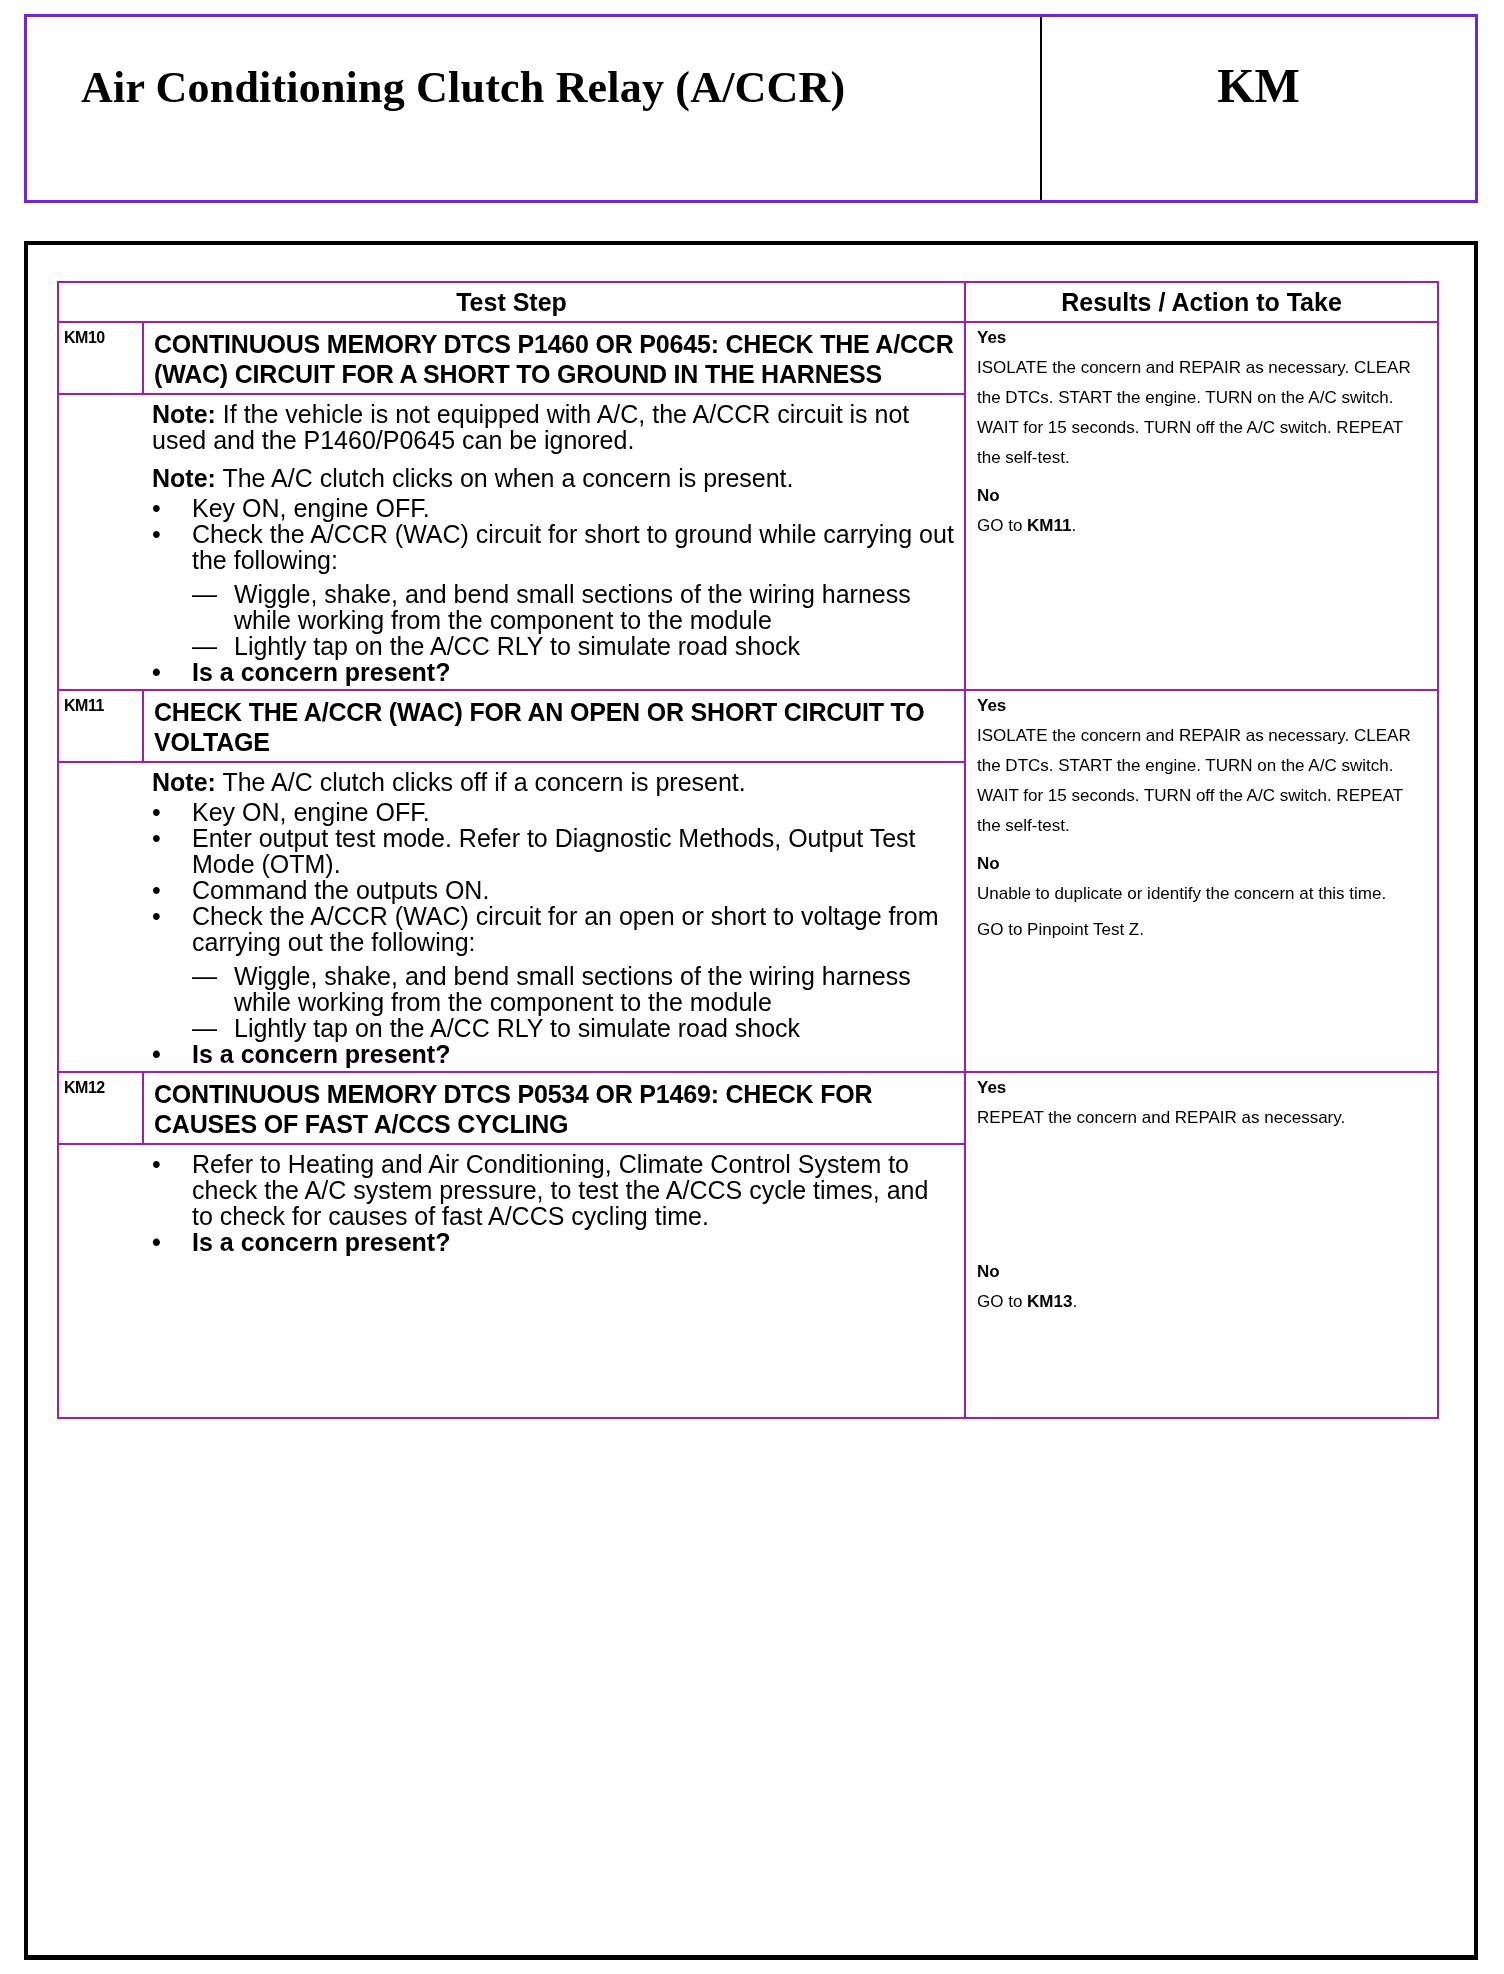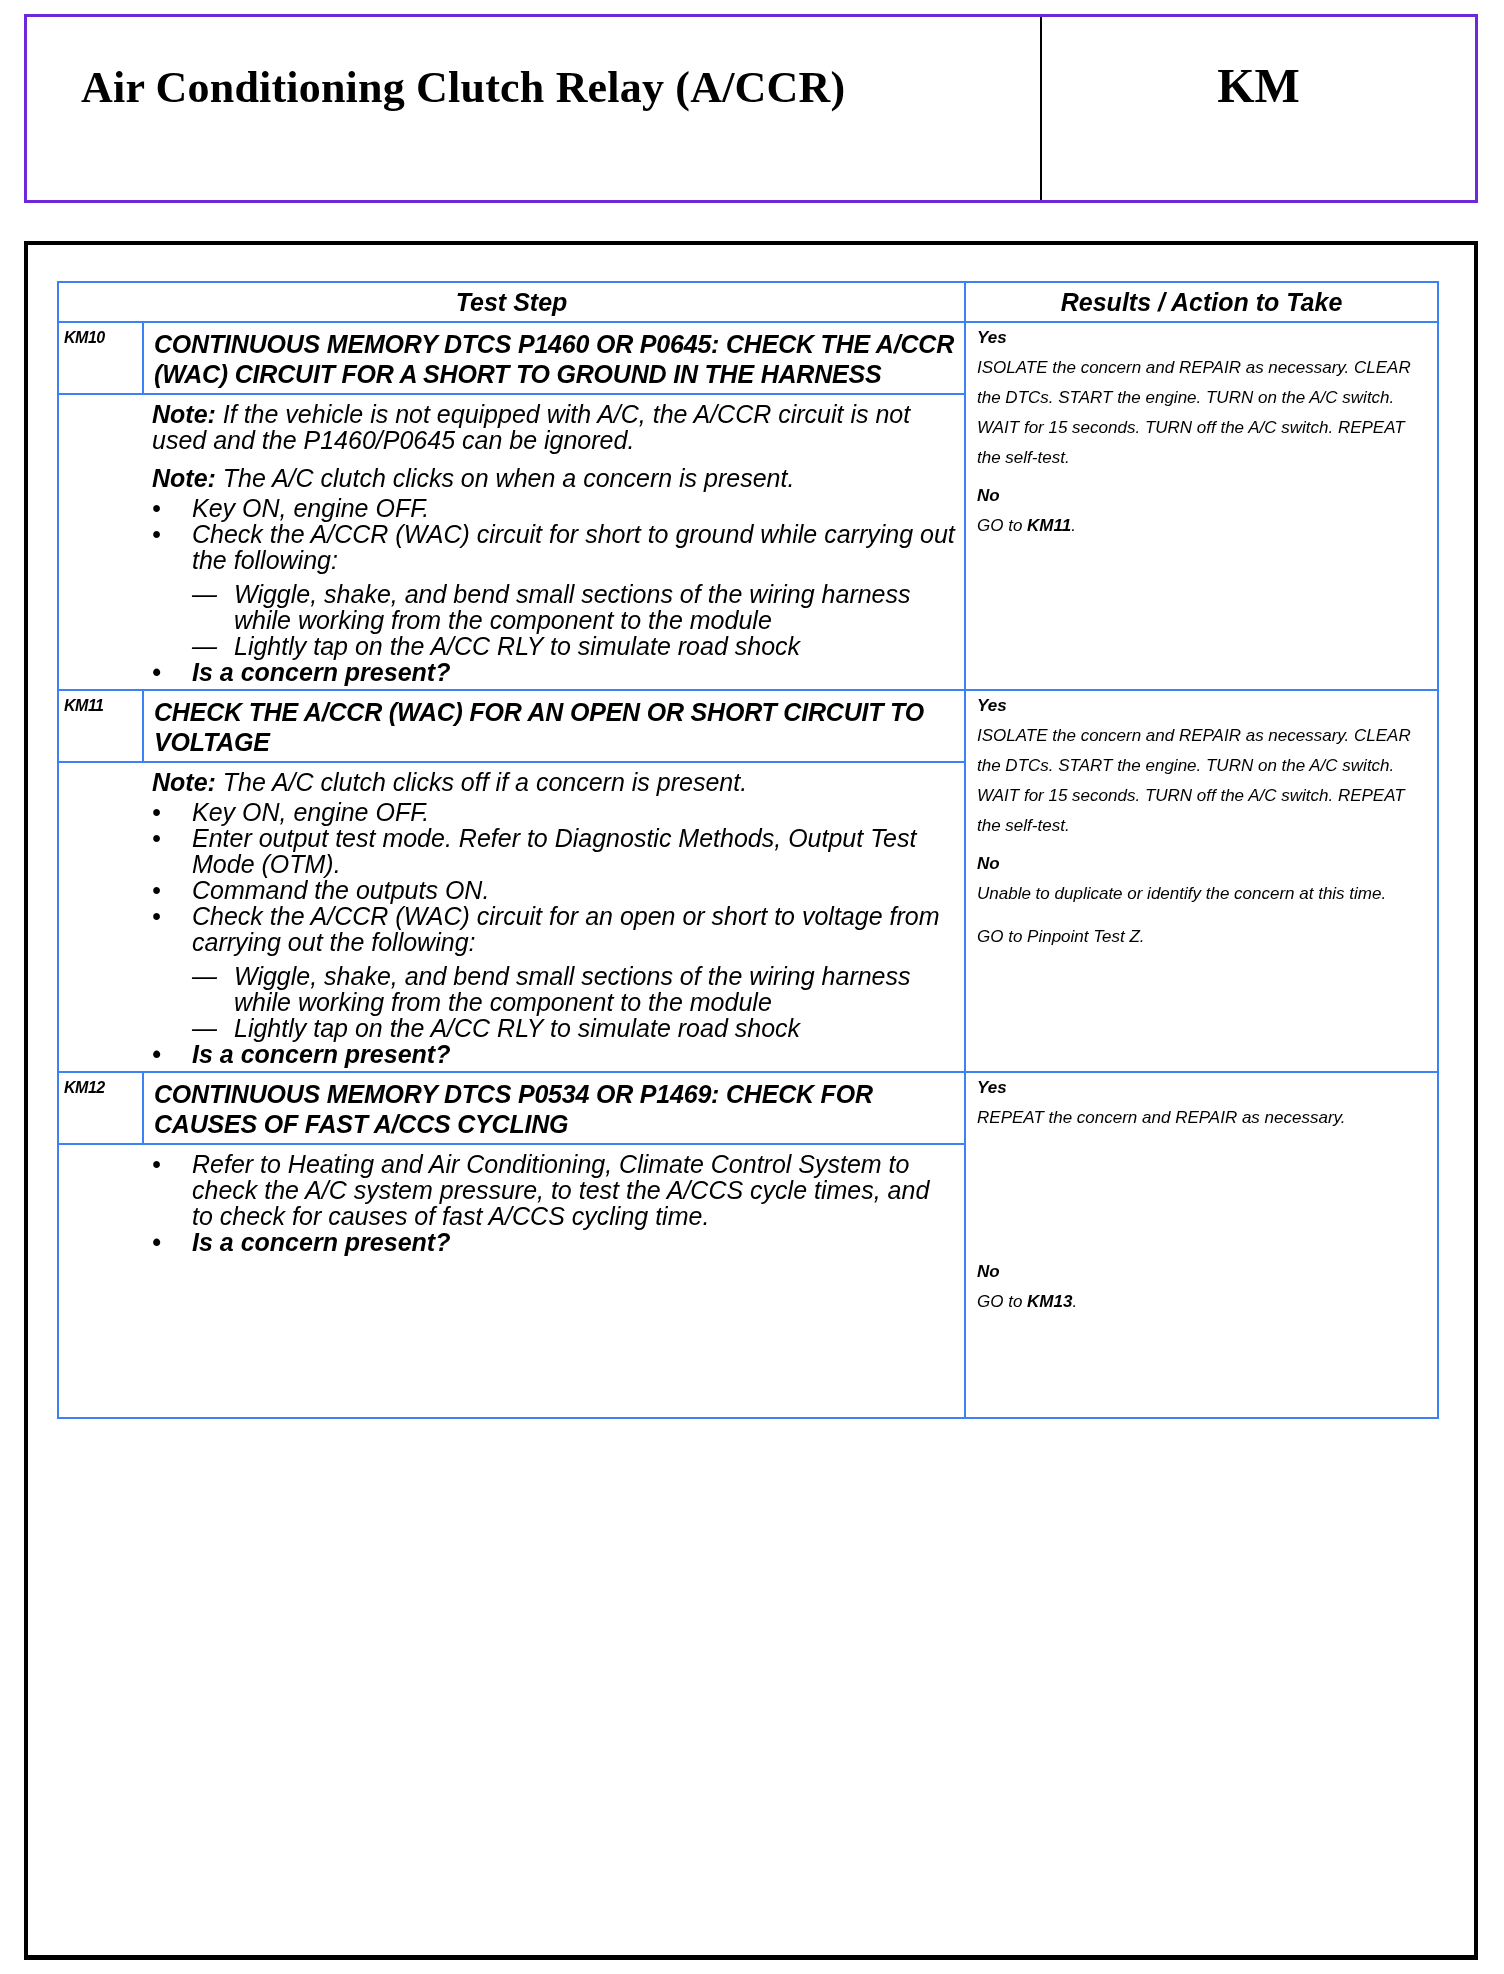--- a/index.html
+++ b/index.html
@@ -29,21 +29,21 @@
     }
     .frame {
       position: absolute; left: 24px; top: 241px; width: 1446px; height: 1710px;
       border: 4px solid #000; border-bottom-width: 5px;
     }
     table.steps {
       position: absolute; left: 57px; top: 281px; width: 1380px;
       border-collapse: collapse; table-layout: fixed;
       font-family: "Liberation Sans", sans-serif;
     }
-    table.steps td, table.steps th { border: 2px solid #3b82f6; vertical-align: top; padding: 0; font-style: italic; }
+    table.steps td, table.steps th { border: 2px solid #a21caf; vertical-align: top; padding: 0; }
     table.steps th {
       height: 38px; font-size: 25px; font-weight: bold; text-align: center; vertical-align: middle;
     }
     .col-id { width: 85px; }
     .col-desc { width: 822px; }
     .col-res { width: 473px; }
     td.step-id {
       font-weight: bold; font-size: 16px; padding: 6px 0 0 5px !important;
       letter-spacing: -0.5px;
     }
@@ -138,21 +138,21 @@
       <td class="step-id">KM11</td>
       <td class="step-title">CHECK THE A/CCR (WAC) FOR AN OPEN OR SHORT CIRCUIT TO VOLTAGE</td>
       <td class="result" rowspan="2">
         <div class="res-block">
           <div class="res-label">Yes</div>
           <div>ISOLATE the concern and REPAIR as necessary. CLEAR the DTCs. START the engine. TURN on the A/C switch. WAIT for 15 seconds. TURN off the A/C switch. REPEAT the self-test.</div>
         </div>
         <div class="res-block">
           <div class="res-label">No</div>
           <div>Unable to duplicate or identify the concern at this time.</div>
-          <div style="margin-top:13px">GO to Pinpoint Test Z.</div>
+          <div style="margin-top:6px">GO to Pinpoint Test Z.</div>
         </div>
       </td>
     </tr>
     <tr>
       <td colspan="2" class="step-body">
         <p class="note" style="margin-bottom:4px"><b>Note:</b><span> The A/C clutch clicks off if a concern is present.</span></p>
         <ul class="bullets">
           <li><span class="bullet">•</span><span>Key ON, engine OFF.</span></li>
           <li><span class="bullet">•</span><span>Enter output test mode. Refer to Diagnostic Methods, Output Test Mode (OTM).</span></li>
           <li><span class="bullet">•</span><span>Command the outputs ON.</span></li>

